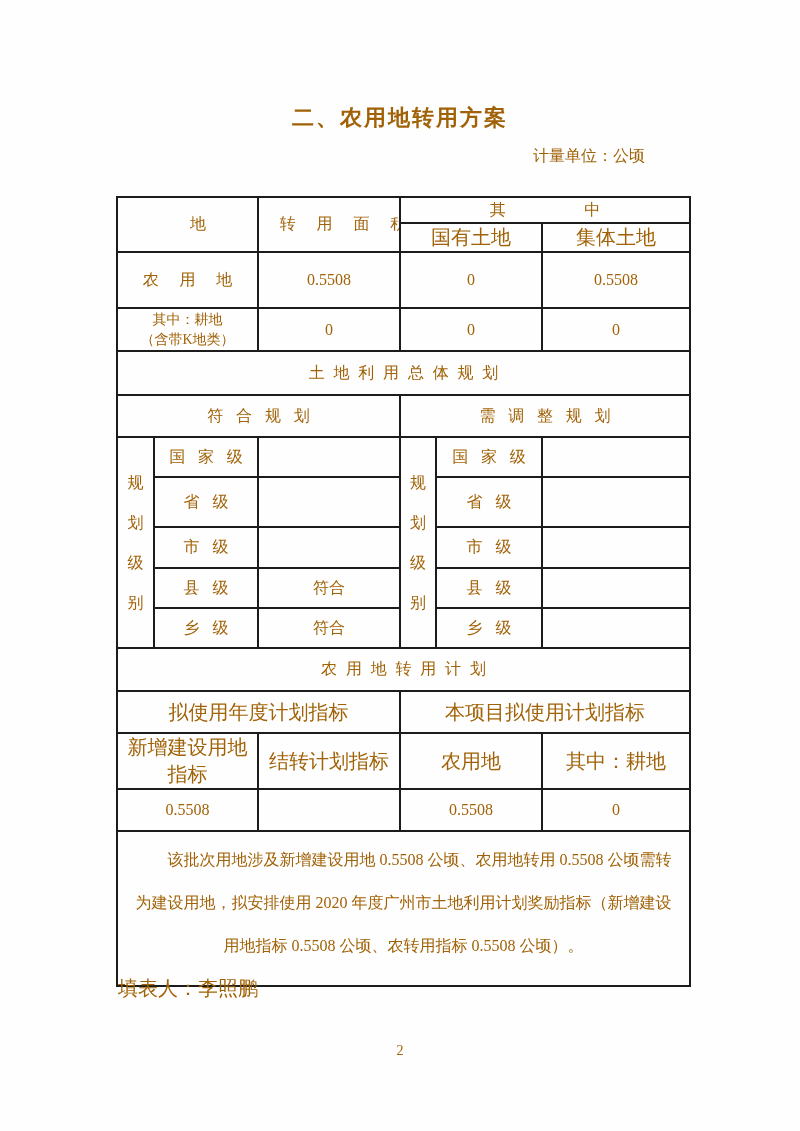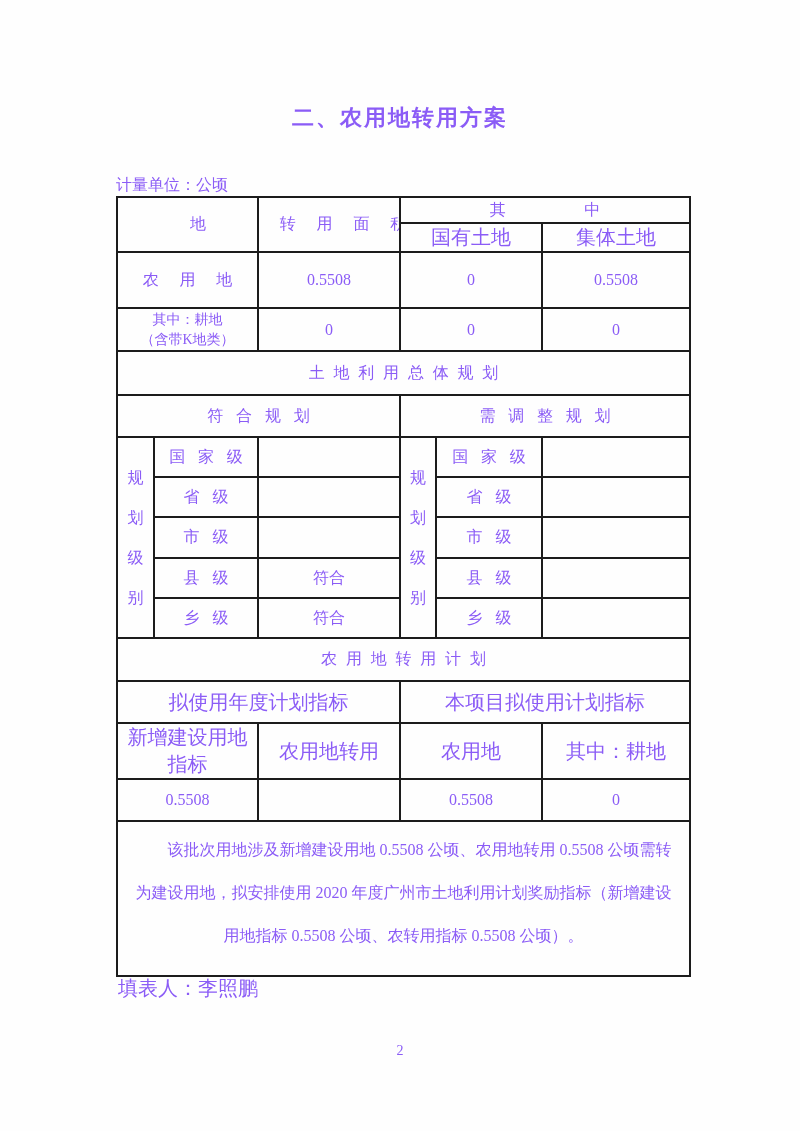--- a/index.html
+++ b/index.html
@@ -2,33 +2,33 @@
 <html><head>
 <meta charset="utf-8">
 <style>
   html,body{margin:0;padding:0;background:#888;}
   .page{
     position:relative;
     width:800px;height:1131px;
     margin:0 auto;
     background:#fefefe;
     font-family:"Liberation Serif","DejaVu Serif",serif;
-    color:#8b5cf6;
+    color:#a16207;
     overflow:hidden;
   }
   .doc-title{
     position:absolute;top:103px;left:0;width:800px;
     text-align:center;
     font-family:"Liberation Sans","DejaVu Sans",sans-serif;
     font-weight:700;font-size:22px;letter-spacing:2px;
   }
   .unit-line{
-    position:absolute;top:175px;left:116px;width:573px;
+    position:absolute;top:146px;left:116px;width:573px;
     box-sizing:border-box;padding-right:44px;
-    text-align:left;font-size:16px;
+    text-align:right;font-size:16px;
   }
   table.main{
     position:absolute;top:196px;left:116px;
     width:573px;table-layout:fixed;
     border-collapse:collapse;
     font-size:16px;
   }
   table.main td{
     border:2px solid #1c1c1c;
     text-align:center;vertical-align:middle;
@@ -134,21 +134,21 @@
         <div class="vert-label">
           <div>规</div>
           <div>划</div>
           <div>级</div>
           <div>别</div>
         </div>
       </td>
       <td><span class="sp-sm">国家级</span></td>
       <td></td>
     </tr>
-    <tr style="height:40px">
+    <tr style="height:50px">
       <td><span class="sp-sm">省级</span></td>
       <td></td>
       <td><span class="sp-sm">省级</span></td>
       <td></td>
     </tr>
     <tr style="height:41px">
       <td><span class="sp-sm">市级</span></td>
       <td></td>
       <td><span class="sp-sm">市级</span></td>
       <td></td>
@@ -170,21 +170,21 @@
       <td colspan="6"><span class="sp-xs">农用地转用计划</span></td>
     </tr>
 
     <tr style="height:42px">
       <td colspan="3" class="small-head">拟使用年度计划指标</td>
       <td colspan="3" class="small-head">本项目拟使用计划指标</td>
     </tr>
 
     <tr style="height:40px">
       <td colspan="2" class="small-head">新增建设用地指标</td>
-      <td class="small-head">农用地转用</td>
+      <td class="small-head">结转计划指标</td>
       <td colspan="2" class="small-head">农用地</td>
       <td class="small-head">其中：耕地</td>
     </tr>
 
     <tr style="height:42px">
       <td colspan="2">0.5508</td>
       <td></td>
       <td colspan="2">0.5508</td>
       <td>0</td>
     </tr>

